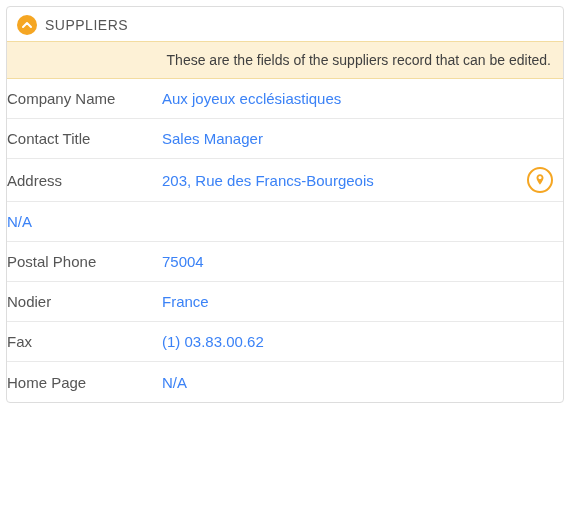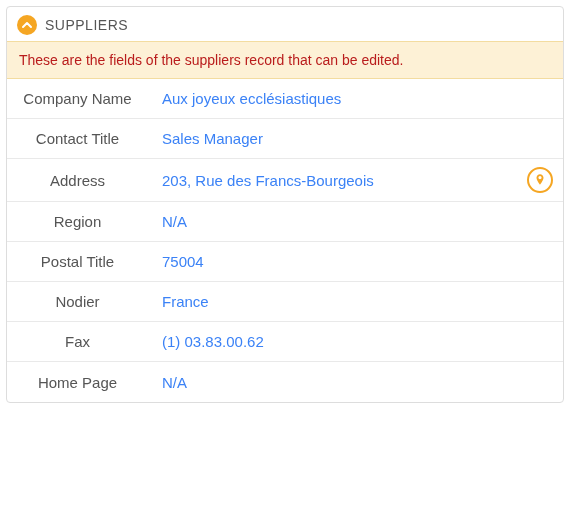--- a/index.html
+++ b/index.html
@@ -35,38 +35,39 @@
   .panel-title {
     font-size: 14px;
     letter-spacing: 0.5px;
     color: #555;
     font-weight: 400;
   }
   .panel-desc {
     background: #fdf1d6;
     border-top: 1px solid #f3dca0;
     border-bottom: 1px solid #f3dca0;
-    color: #b91c1c;
+    color: #404040;
     font-size: 14px;
     padding: 10px 12px;
+    text-align: right;
   }
   .fields {
     padding: 0;
   }
   .row {
     display: flex;
     align-items: center;
     border-bottom: 1px solid #e9e9e9;
     min-height: 40px;
     padding: 8px 10px 8px 0;
   }
   .row:last-child { border-bottom: none; }
   .label {
     width: 155px;
-    text-align: center;
+    text-align: left;
     color: #555;
     font-size: 15px;
     padding-right: 14px;
     flex-shrink: 0;
   }
   .value {
     flex: 1;
     color: #3b82f6;
     font-size: 15px;
   }
@@ -126,27 +127,26 @@
         <div class="circ-btn">
           <svg width="14" height="14" viewBox="0 0 24 24">
             <path d="M12 2C8.7 2 6 4.7 6 8c0 4.5 6 12 6 12s6-7.5 6-12c0-3.3-2.7-6-6-6zm0 8.5A2.5 2.5 0 1 1 12 5a2.5 2.5 0 0 1 0 5.5z" fill="#f5a623"></path>
           </svg>
         </div>
       </div>
     </div>
 
 
     <div class="row">
-      <div class="label">Region</div>
       <div class="value">N/A</div>
       <div class="action"></div>
     </div>
 
     <div class="row">
-      <div class="label">Postal Title</div>
+      <div class="label">Postal Phone</div>
       <div class="value">75004</div>
       <div class="action"></div>
     </div>
 
     <div class="row">
       <div class="label">Nodier</div>
       <div class="value">France</div>
       <div class="action"></div>
     </div>
 

